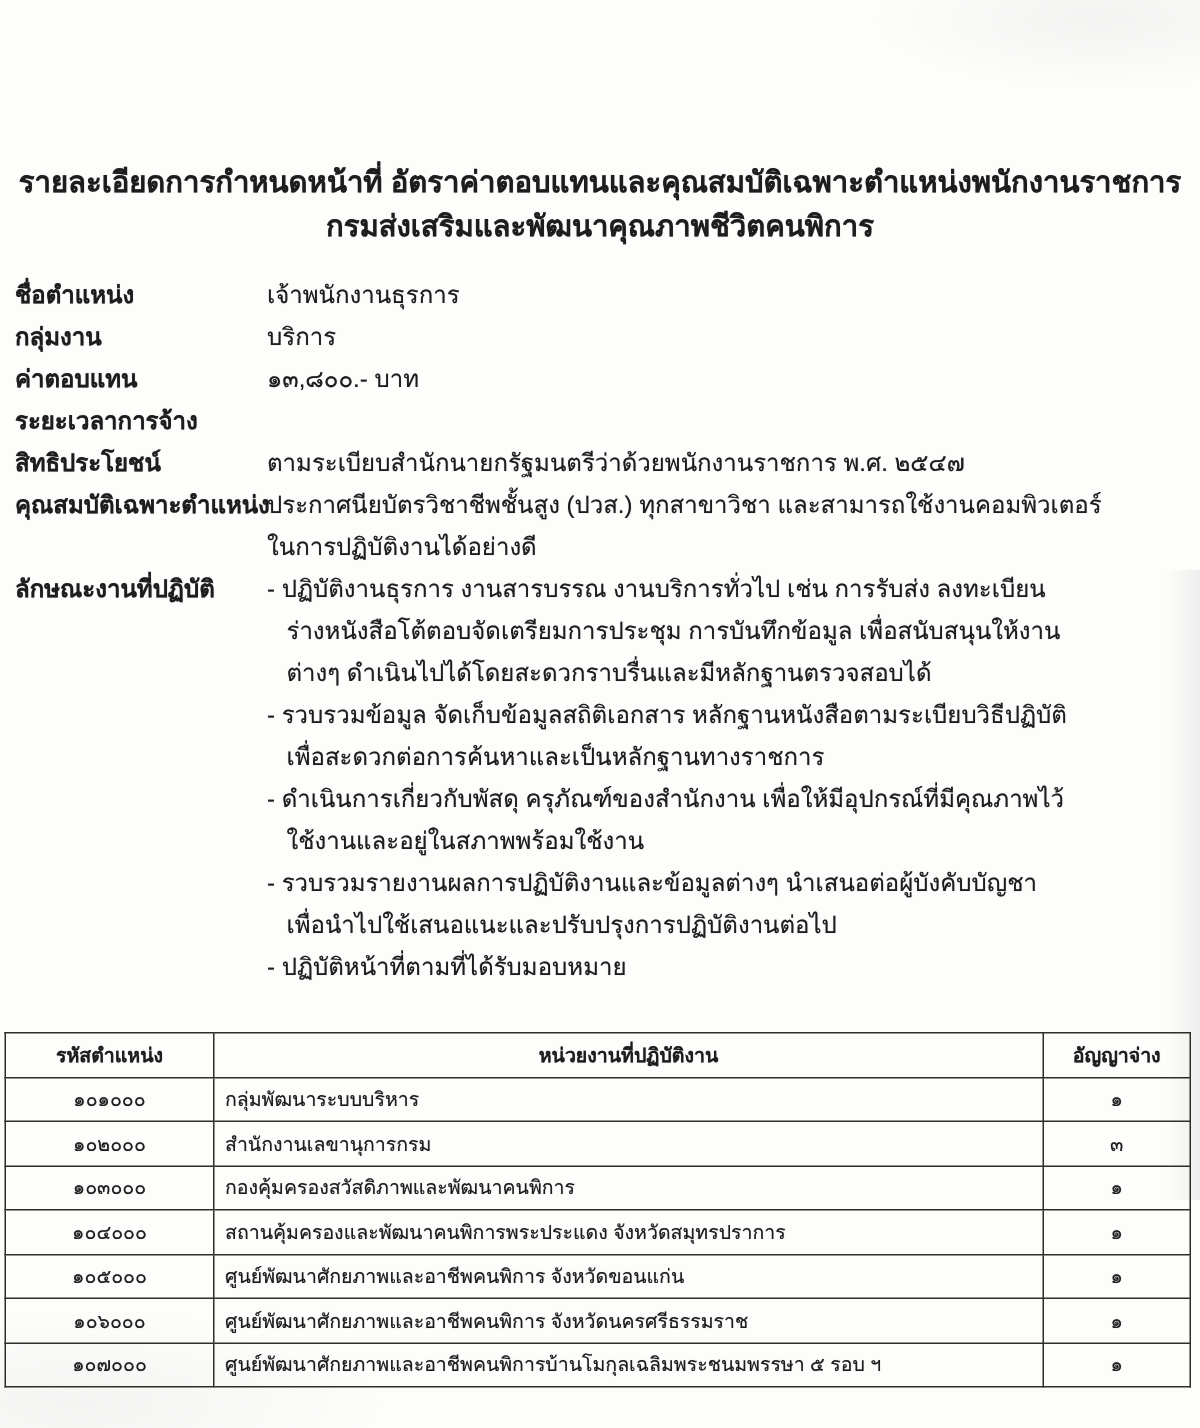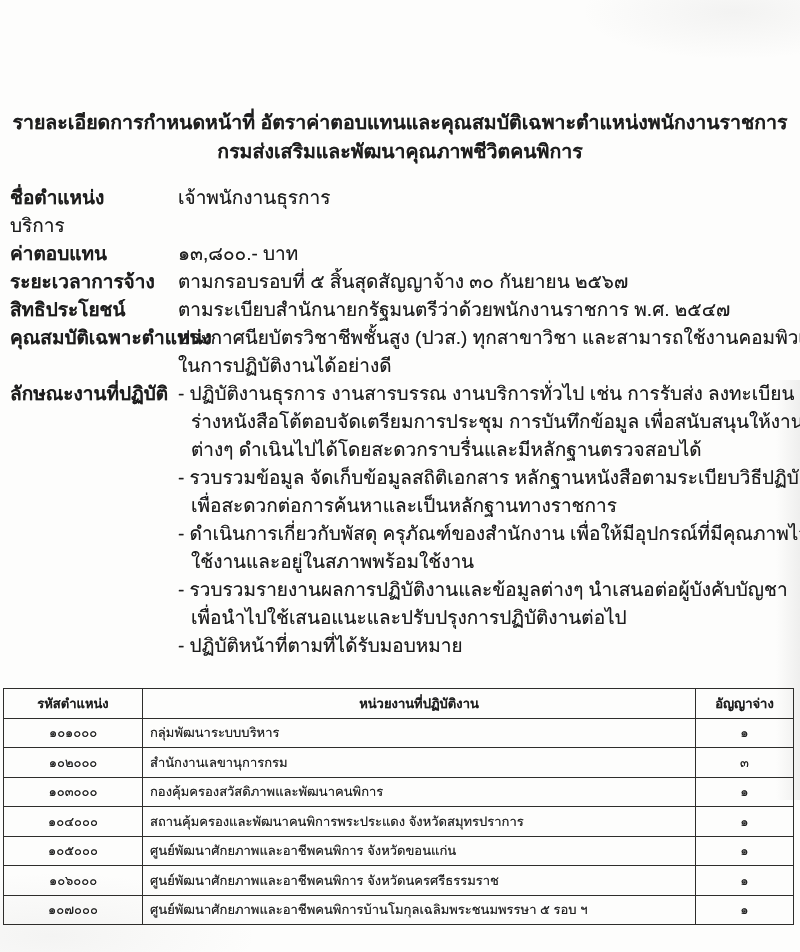--- a/index.html
+++ b/index.html
@@ -39,21 +39,21 @@
     font-weight: bold;
     font-size: 19.5px;
     line-height: 29px;
   }
 
   .fields {
     position: absolute;
     top: 184px;
     left: 10px;
     width: 784px;
-    font-size: 19px;
+    font-size: 16px;
   }
   .field {
     display: grid;
     grid-template-columns: 168px 1fr;
     align-items: start;
   }
   .flabel {
     font-weight: bold;
     line-height: 28px;
     white-space: nowrap;
@@ -105,37 +105,35 @@
 <div class="fields doc-text">
 
   <div class="field">
     <div class="flabel">ชื่อตำแหน่ง</div>
     <div class="fvalue">
       <div class="vline">เจ้าพนักงานธุรการ</div>
     </div>
   </div>
 
   <div class="field">
+    <div class="flabel">กลุ่มงาน</div>
     <div class="fvalue">
       <div class="vline">บริการ</div>
     </div>
   </div>
 
   <div class="field">
     <div class="flabel">ค่าตอบแทน</div>
     <div class="fvalue">
       <div class="vline">๑๓,๘๐๐.-  บาท</div>
     </div>
   </div>
 
   <div class="field">
     <div class="flabel">ระยะเวลาการจ้าง</div>
-    <div class="fvalue">
-      <div class="vline">ตามกรอบรอบที่ ๕ สิ้นสุดสัญญาจ้าง ๓๐ กันยายน ๒๕๖๗</div>
-    </div>
   </div>
 
   <div class="field">
     <div class="flabel">สิทธิประโยชน์</div>
     <div class="fvalue">
       <div class="vline">ตามระเบียบสำนักนายกรัฐมนตรีว่าด้วยพนักงานราชการ พ.ศ. ๒๕๔๗</div>
     </div>
   </div>
 
   <div class="field">

